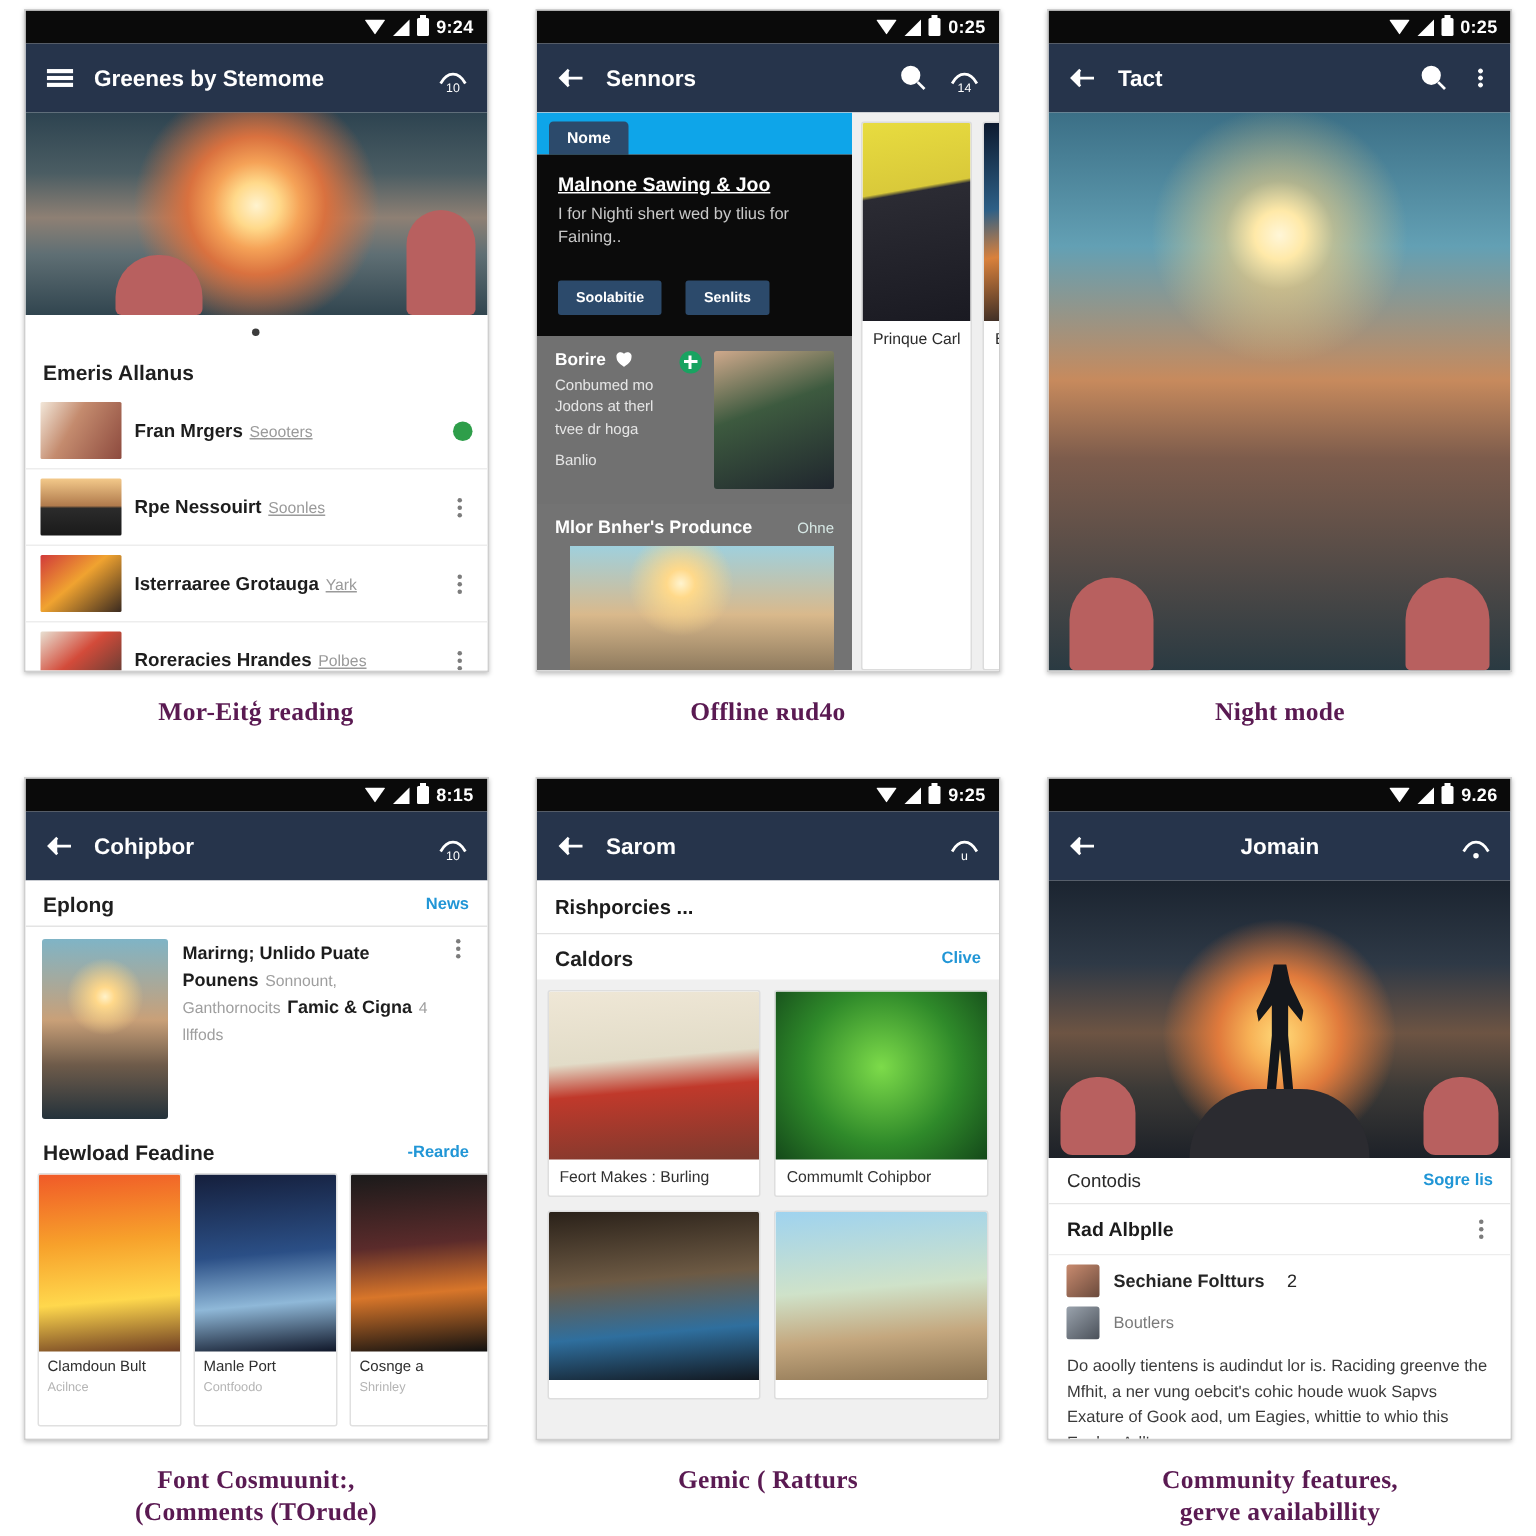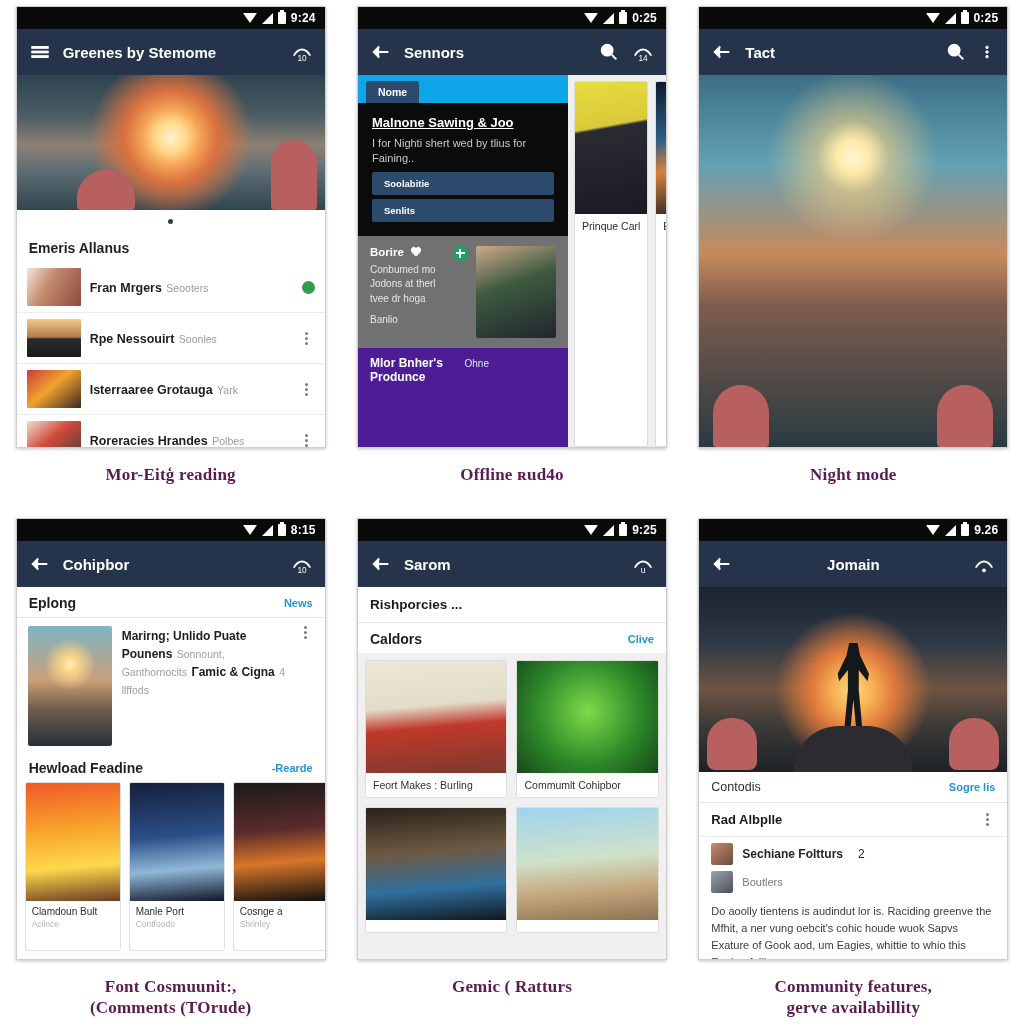--- a/index.html
+++ b/index.html
@@ -99,45 +99,45 @@
   .thumb{
     width:54px;height:38px;flex:0 0 auto;border-radius:1px;overflow:hidden;
     background:linear-gradient(135deg,#8a6a5a,#d8c4a6);
   }
   .thumb.t1{background:linear-gradient(120deg,#f2e7d9 0%,#c48b6e 40%,#8d4a3e 100%);}
   .thumb.t2{background:linear-gradient(180deg,#f3c98a 0%,#b07a4c 48%,#2b2b2b 52%,#1a1a1a 100%);}
   .thumb.t3{background:linear-gradient(140deg,#d13a3a 0%,#f0a330 45%,#3a2a20 100%);}
   .thumb.t4{background:linear-gradient(140deg,#e8e0d2 0%,#d34b3a 45%,#4a3a33 100%);}
   .row-text{flex:1;min-width:0;}
   .row-title{font-size:12.5px;font-weight:bold;color:#1d1d1d;white-space:nowrap;overflow:hidden;text-overflow:ellipsis;}
-  .row-sub{font-size:10.5px;color:#9a9a9a;margin-top:19px;white-space:nowrap;overflow:hidden;text-overflow:ellipsis;}
+  .row-sub{font-size:10.5px;color:#9a9a9a;margin-top:19px;white-space:nowrap;overflow:hidden;text-overflow:ellipsis;text-decoration:underline;}
   .dot-green{width:13px;height:13px;border-radius:50%;background:#2e9e4a;flex:0 0 auto;}
   .kebab{width:4px;display:flex;flex-direction:column;gap:2px;align-items:center;flex:0 0 auto;padding:0 6px;}
   .kebab i{width:3px;height:3px;border-radius:50%;background:#7c7c7c;display:block;}
   
   .offline-body{flex:1;display:flex;background:#f6f6f6;overflow:hidden;}
   .offline-main{width:210px;flex:0 0 auto;display:flex;flex-direction:column;background:#efefef;}
   .tabstrip{background:#0ea5e9;padding:6px 8px 0;flex:0 0 auto;}
   .tab{display:inline-block;background:#2c4a6b;color:#fff;font-size:10.5px;font-weight:bold;padding:5px 12px;border-radius:3px 3px 0 0;}
   .promo{background:#0b0b0b;color:#fff;padding:12px 14px 14px;flex:0 0 auto;}
   .promo-title{font-size:13px;font-weight:bold;margin-bottom:6px;text-decoration:underline;}
   .promo-sub{font-size:11px;color:#c9c9c9;line-height:1.35;}
-  .promo-btns{display:flex;gap:4px;margin-top:6px;flex-direction:column;}
+  .promo-btns{display:flex;gap:16px;margin-top:21px;}
   .btn{background:#2c4a6b;color:#fff;font-size:9.5px;font-weight:bold;padding:6px 12px;border-radius:2px;}
   .genre{background:#717171;color:#fff;padding:10px 12px;display:flex;gap:8px;flex:0 0 auto;min-height:92px;}
   .genre-txt{flex:1;}
   .genre-title{font-size:11.5px;font-weight:bold;display:flex;align-items:center;gap:6px;}
   .genre-body{font-size:10px;line-height:1.45;margin-top:5px;color:#e6e6e6;}
   .genre-foot{font-size:10px;margin-top:8px;color:#e6e6e6;}
   .genre-photo{width:80px;border-radius:2px;background:linear-gradient(160deg,#cfa98c 0%,#3d5a3f 42%,#20262e 100%);}
   .badge-plus{width:15px;height:15px;border-radius:50%;background:#19a361;position:relative;flex:0 0 auto;}
   .badge-plus:before,.badge-plus:after{content:"";position:absolute;background:#fff;}
   .badge-plus:before{left:6.5px;top:3px;width:2px;height:9px;}
   .badge-plus:after{left:3px;top:6.5px;width:9px;height:2px;}
-  .teal-sec{background:#4c1d95;color:#fff;flex:1;display:flex;flex-direction:row;gap:33px;}
+  .teal-sec{background:#737373;color:#fff;flex:1;display:flex;flex-direction:column;}
   .teal-head{display:flex;align-items:baseline;justify-content:space-between;padding:8px 12px 6px;}
   .teal-title{font-size:12px;font-weight:bold;}
   .teal-link{font-size:10px;color:#d7e8e5;}
   .teal-art{margin:0 12px 0 22px;flex:1;background:
       radial-gradient(circle at 42% 30%, #fff4cf 0%, #ffd98a 8%, rgba(240,170,100,0) 30%),
       linear-gradient(#9fd0dd 0%, #d9b98c 55%, #8e7a5e 100%);}
   .offline-side{flex:1;background:#efefef;padding:6px 0 0 6px;display:flex;flex-direction:row;gap:7px;overflow:hidden;}
   .side-card{background:#fff;border:1px solid #dcdcdc;border-radius:2px;overflow:hidden;flex:0 0 auto;}
   .side-cover{height:132px;}
   .cov-a{background:linear-gradient(170deg,#e8dc3f 0%,#d9c93a 34%,#2b2b33 36%,#1a1a22 100%);}

